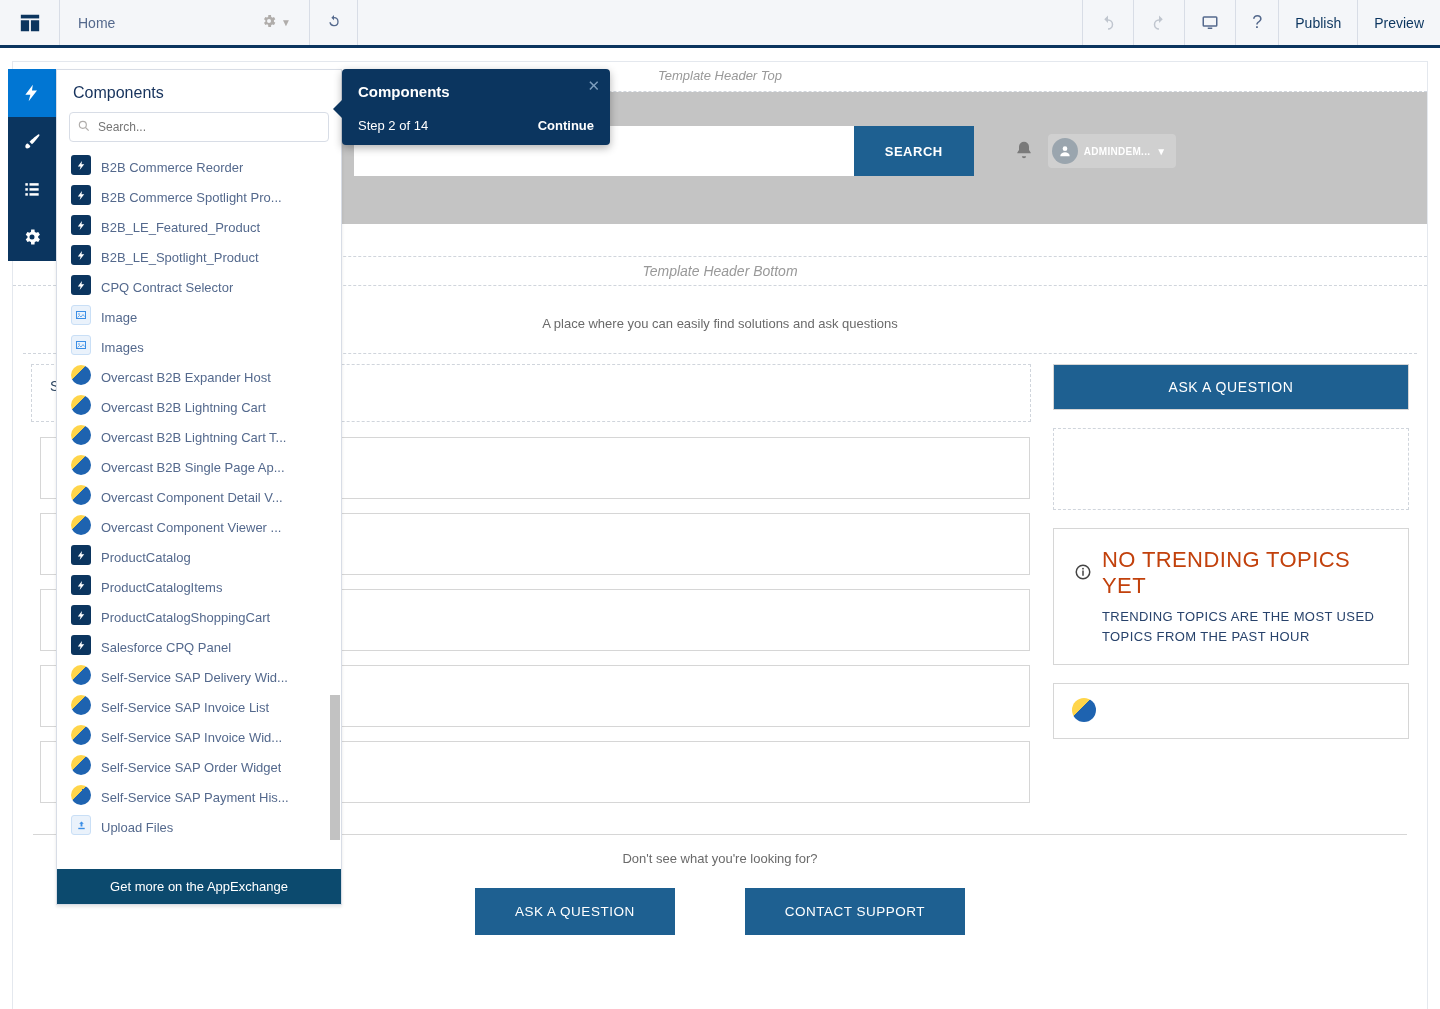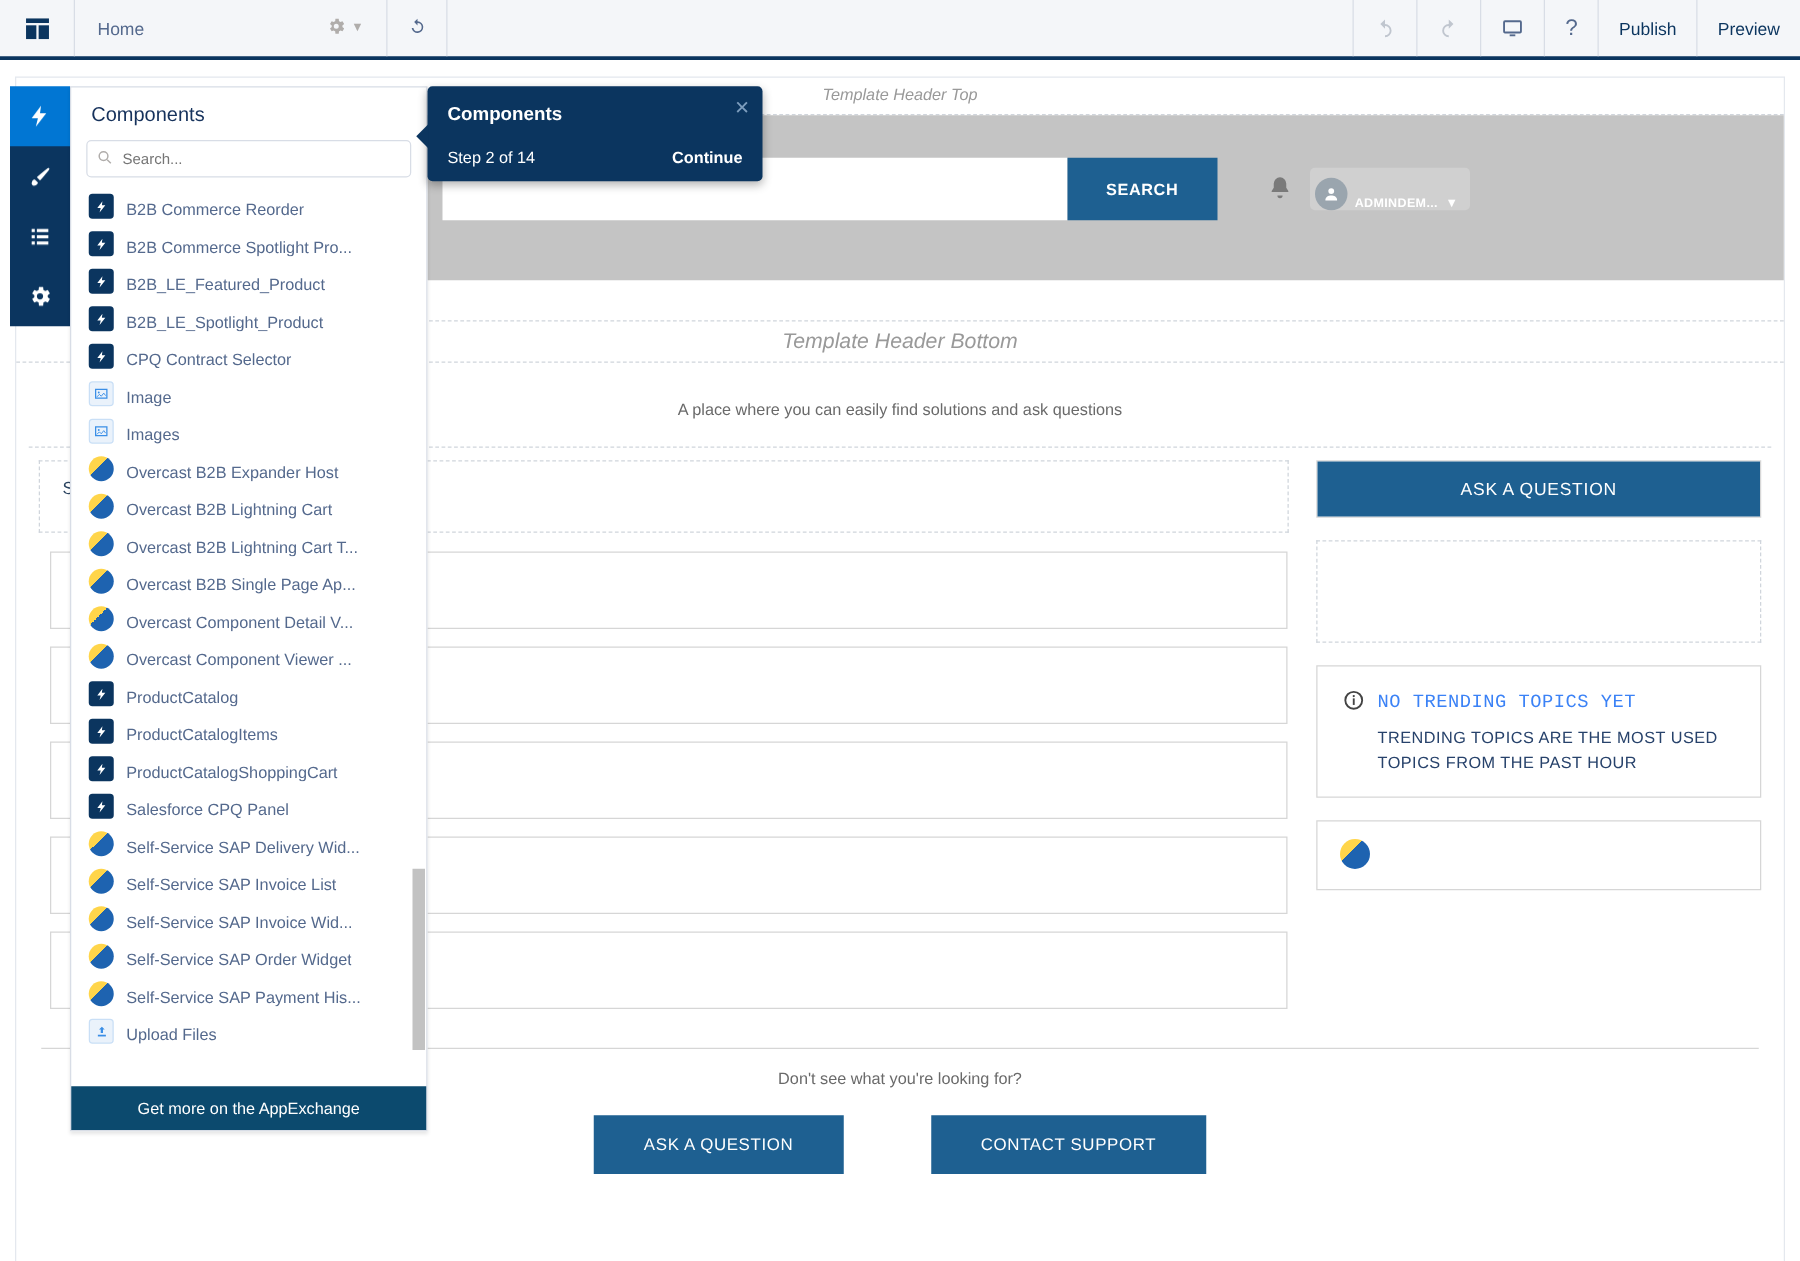--- a/index.html
+++ b/index.html
@@ -62,47 +62,47 @@
   
   .canvas { position:absolute; left: 0; right:0; top:0; bottom:0; overflow:auto; padding-left: 0; }
   .canvas-inner { margin: 10px 12px 12px 12px; border: 1px solid #e4e8ee; background: #fff; min-height: 960px; position:relative; }
   .tpl-header-top { height: 30px; font-style: italic; color:#999; font-size: 13px; text-align:center; padding-top: 6px; border-bottom: 1px dashed #d0d5dc;}
   .gray-band { background: #c4c4c4; padding: 34px 0 48px; }
   .search-bar-row { display:flex; justify-content:center; align-items:center; gap: 0; }
   .search-bar-row .sbox { width: 500px; height: 50px; background:#fff; border: none; margin-left: 90px; }
   .search-bar-row .sbtn { width: 120px; height: 50px; background:#1e6091; color:#fff; display:flex; align-items:center; justify-content:center; font-size:13px; letter-spacing: .5px; cursor:pointer;font-weight:bold; }
   .search-bar-row .bell { margin-left: 40px; color:#7a7a7a; }
   .search-bar-row .bell svg { width:20px; height:20px; fill:#7a7a7a; }
-  .search-bar-row .user-pill { margin-left: 14px; background: #d0d0d0; height: 34px; border-radius: 4px; display:flex; align-items:flex-end; padding: 0 10px 0 4px; gap:6px; }
+  .search-bar-row .user-pill { margin-left: 14px; background: #d0d0d0; height: 34px; border-radius: 4px; display:flex; align-items:center; padding: 0 10px 0 4px; gap:6px; }
   .search-bar-row .avatar { width:26px; height:26px; background:#9aa5ae; border-radius:50%; display:flex; align-items:center; justify-content:center; }
   .search-bar-row .avatar svg { width:14px; height:14px; fill:#fff; }
   .search-bar-row .uname { color:#fff; font-size:10px; font-weight:700; letter-spacing:.3px; }
   .search-bar-row .chev { color:#fff; font-size: 10px; }
-  .tpl-header-bottom { border-top: 1px dashed #d0d5dc; border-bottom: 1px dashed #d0d5dc; font-style: italic; color:#999; font-size:17px; text-align:center; padding: 6px 0; margin-top: 14px;}
+  .tpl-header-bottom { border-top: 1px dashed #d0d5dc; border-bottom: 1px dashed #d0d5dc; font-style: italic; color:#999; font-size:14px; text-align:center; padding: 6px 0; margin-top: 14px;}
   
   .welcome-block { text-align:center; padding: 24px 0 6px; border-bottom: 1px dashed #d0d5dc; margin: 0 10px;}
   .welcome-block h1 { font-size: 28px; color:#2c2c2c; font-weight:700; letter-spacing:1px; }
   .welcome-block .sub { font-size: 13px; color:#6a6a6a; margin-top: 6px; margin-bottom: 16px;}
   
   .content-row { display:flex; gap: 22px; padding: 10px 18px 20px; }
   .content-left { flex: 1; }
   .content-right { width: 356px; }
   
   .tabs-row { display:flex; gap: 36px; padding: 0 18px 14px; font-size: 14px; color:#2b4460; letter-spacing:.6px; border: 1px dashed #d0d5dc; height: 58px; align-items:center;}
   .feed-boxes .fbox { height: 62px; border: 1px solid #d6d6d6; margin-top: 14px; background:#fff; }
   .feed-outer { border: 1px solid transparent; margin-left: 8px;}
   
   .right-box { border: 1px solid #d6d6d6; margin-bottom: 18px; background: #fff; }
   .right-box.dashed { border: 1px dashed #d0d5dc; }
   .ask-btn { background:#1e6091; color:#fff; text-align:center; padding: 14px; font-size: 14px; letter-spacing:.6px; cursor:pointer; }
   .right-box.empty { height: 82px; }
   .trending-box { padding: 18px 20px; }
   .trending-box .head { display:flex; align-items:center; gap: 10px; }
   .trending-box .head .info svg { width:18px; height:18px; fill:#444;}
-  .trending-box .head .t { font-size: 15px; font-weight:500; color:#3b82f6; letter-spacing:.4px;font-family:Liberation Mono, monospace; }
+  .trending-box .head .t { font-size: 22px; font-weight:500; color:#c2410c; letter-spacing:.4px; }
   .trending-box .desc { font-size: 13px; color:#27426b; letter-spacing:.4px; margin-top: 8px; margin-left: 28px; line-height: 1.5;}
   .overcast-mini { height: 56px; padding: 14px 18px; }
   .overcast-mini .oc { width:24px; height:24px; border-radius:50%; background: linear-gradient(135deg,#ffd54a 40%,#1e63b0 40%);}
   
   .footer-cta { border-top: 1px solid #d6d6d6; margin: 10px 20px 0; text-align:center; padding: 16px 0 30px; }
   .footer-cta .q { font-size: 13px; color:#6a6a6a; margin-bottom: 22px; }
   .footer-cta .btns { display:flex; gap: 70px; justify-content:center; }
   .footer-cta .cta { background:#1e6091; color:#fff; padding: 16px 40px; font-size:13.5px; letter-spacing:.5px; cursor:pointer;}
   
   ::-webkit-scrollbar { width: 10px; }

